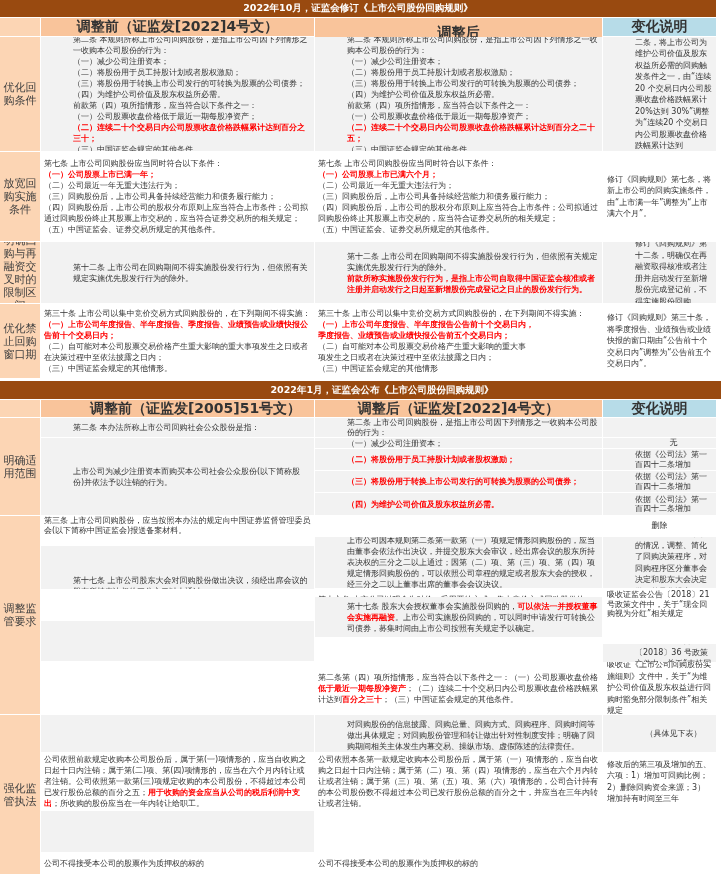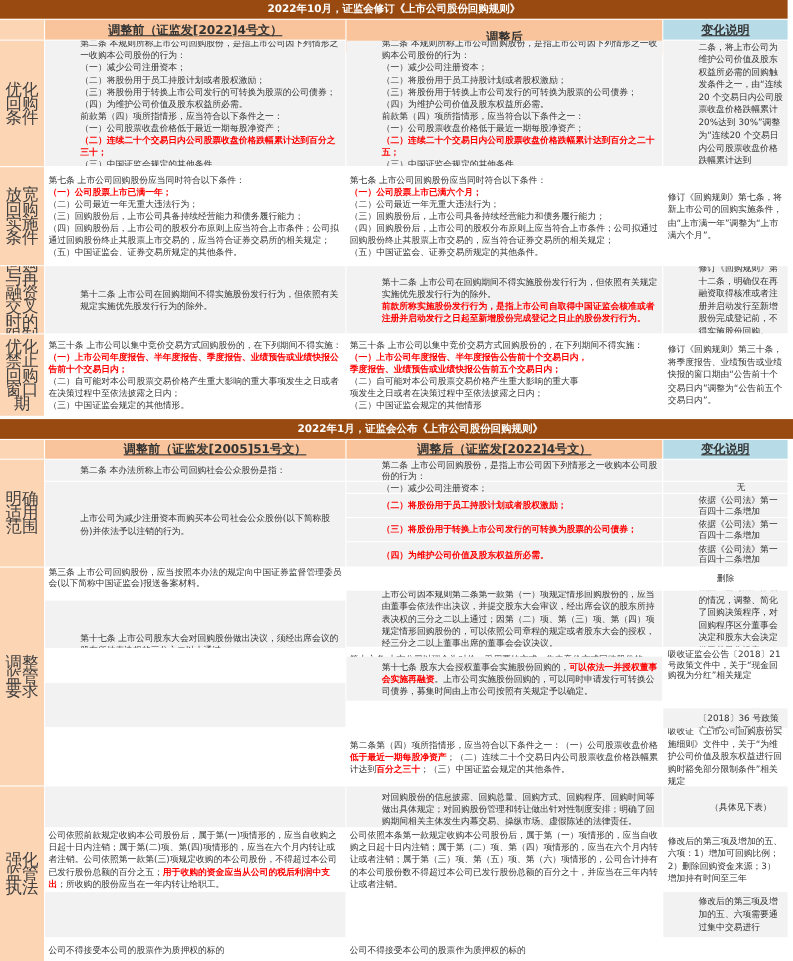--- a/index.html
+++ b/index.html
@@ -1,34 +1,34 @@
 <!DOCTYPE html>
 <html style="--brand-brown: #994a10; --head-peach: #f9c49b; --head-blue: #b7dce8; --label-bg: #fcd5b4; --row-gray: #f2f2f2; --red: #ff0000;"><head>
 <meta charset="utf-8">
 <style>
   html,body{margin:0;padding:0;background:#ffffff;}
   body{width:721px;height:874px;overflow:hidden;}
   #page{position:relative;width:721px;height:874px;background:#ffffff;
         font-family:"DejaVu Sans","Liberation Sans",sans-serif;color:#333333;}
   .cell{position:absolute;box-sizing:border-box;display:flex;align-items:center;overflow:hidden;}
   .c1{left:0;width:40px;justify-content:center;text-align:center;background:var(--label-bg,#fcd5b4);
-      font-size:15px;line-height:13px;color:#404040;padding:0 2px;}
+      font-size:11px;line-height:13px;color:#404040;padding:0 2px;}
   .c2{left:41px;width:273px;}
   .c3{left:315px;width:287px;}
   .c4{left:603px;width:113px;justify-content:center;text-align:left;}
   .c2,.c3{font-size:8px;line-height:11px;padding:0 3px;}
   .c4{font-size:8px;line-height:11.5px;padding:0 4px;}
   .tight{line-height:9.6px !important;}
   .xtight{line-height:9.5px !important;}
   .gray{background:var(--row-gray,#f2f2f2);padding-left:32px;}
   .white{background:#ffffff;}
   .bar{position:absolute;left:0;width:716px;background:var(--brand-brown,#994a10);color:#ffffff;
        font-size:9.5px;font-weight:bold;display:flex;align-items:center;justify-content:center;}
   .colhead{position:absolute;box-sizing:border-box;display:flex;align-items:center;justify-content:center;
-       font-size:11px;font-weight:bold;color:#333333;background:var(--head-peach,#f9c49b);text-decoration:underline;}
+       font-size:14px;font-weight:bold;color:#333333;background:var(--head-peach,#f9c49b);}
   .colhead.blue{background:var(--head-blue,#b7dce8);}
   .rich{display:block;width:100%;}
   .rich p{margin:0;}
   .red{color:var(--red,#ff0000);font-weight:bold;}
 </style>
 </head>
 <body>
 
 <div id="page">
 
@@ -259,21 +259,20 @@
   <div class="cell c3 white" style="top:753px;height:57px;">
       <div class="rich">
         <p><span>公司依照本条第一款规定收购本公司股份后，属于第（一）项情形的，应当自收购之日起十日内注销；属于第（二）项、第（四）项情形的，应当在六个月内转让或者注销；属于第（三）项、第（五）项、第（六）项情形的，公司合计持有的本公司股份数不得超过本公司已发行股份总额的百分之十，并应当在三年内转让或者注销。</span></p>
       </div>
     </div>
   <div class="cell c4 white" style="top:753px;height:57px;">修改后的第三项及增加的五、六项：1）增加可回购比例；2）删除回购资金来源；3）增加持有时间至三年</div>
 
   <div class="cell c2 gray" style="top:811px;height:41px;">
       <div class="rich"></div>
     </div>
-  <div class="cell c4 gray" style="top:811px;height:41px;">修改后的第三项及增加的五、六项需要通过集中交易进行</div>
 
   <div class="cell c2 white" style="top:853px;height:21px;">
       <div class="rich">
         <p><span>公司不得接受本公司的股票作为质押权的标的</span></p>
       </div>
     </div>
   <div class="cell c3 white" style="top:853px;height:21px;">
       <div class="rich">
         <p><span>公司不得接受本公司的股票作为质押权的标的</span></p>
       </div>

